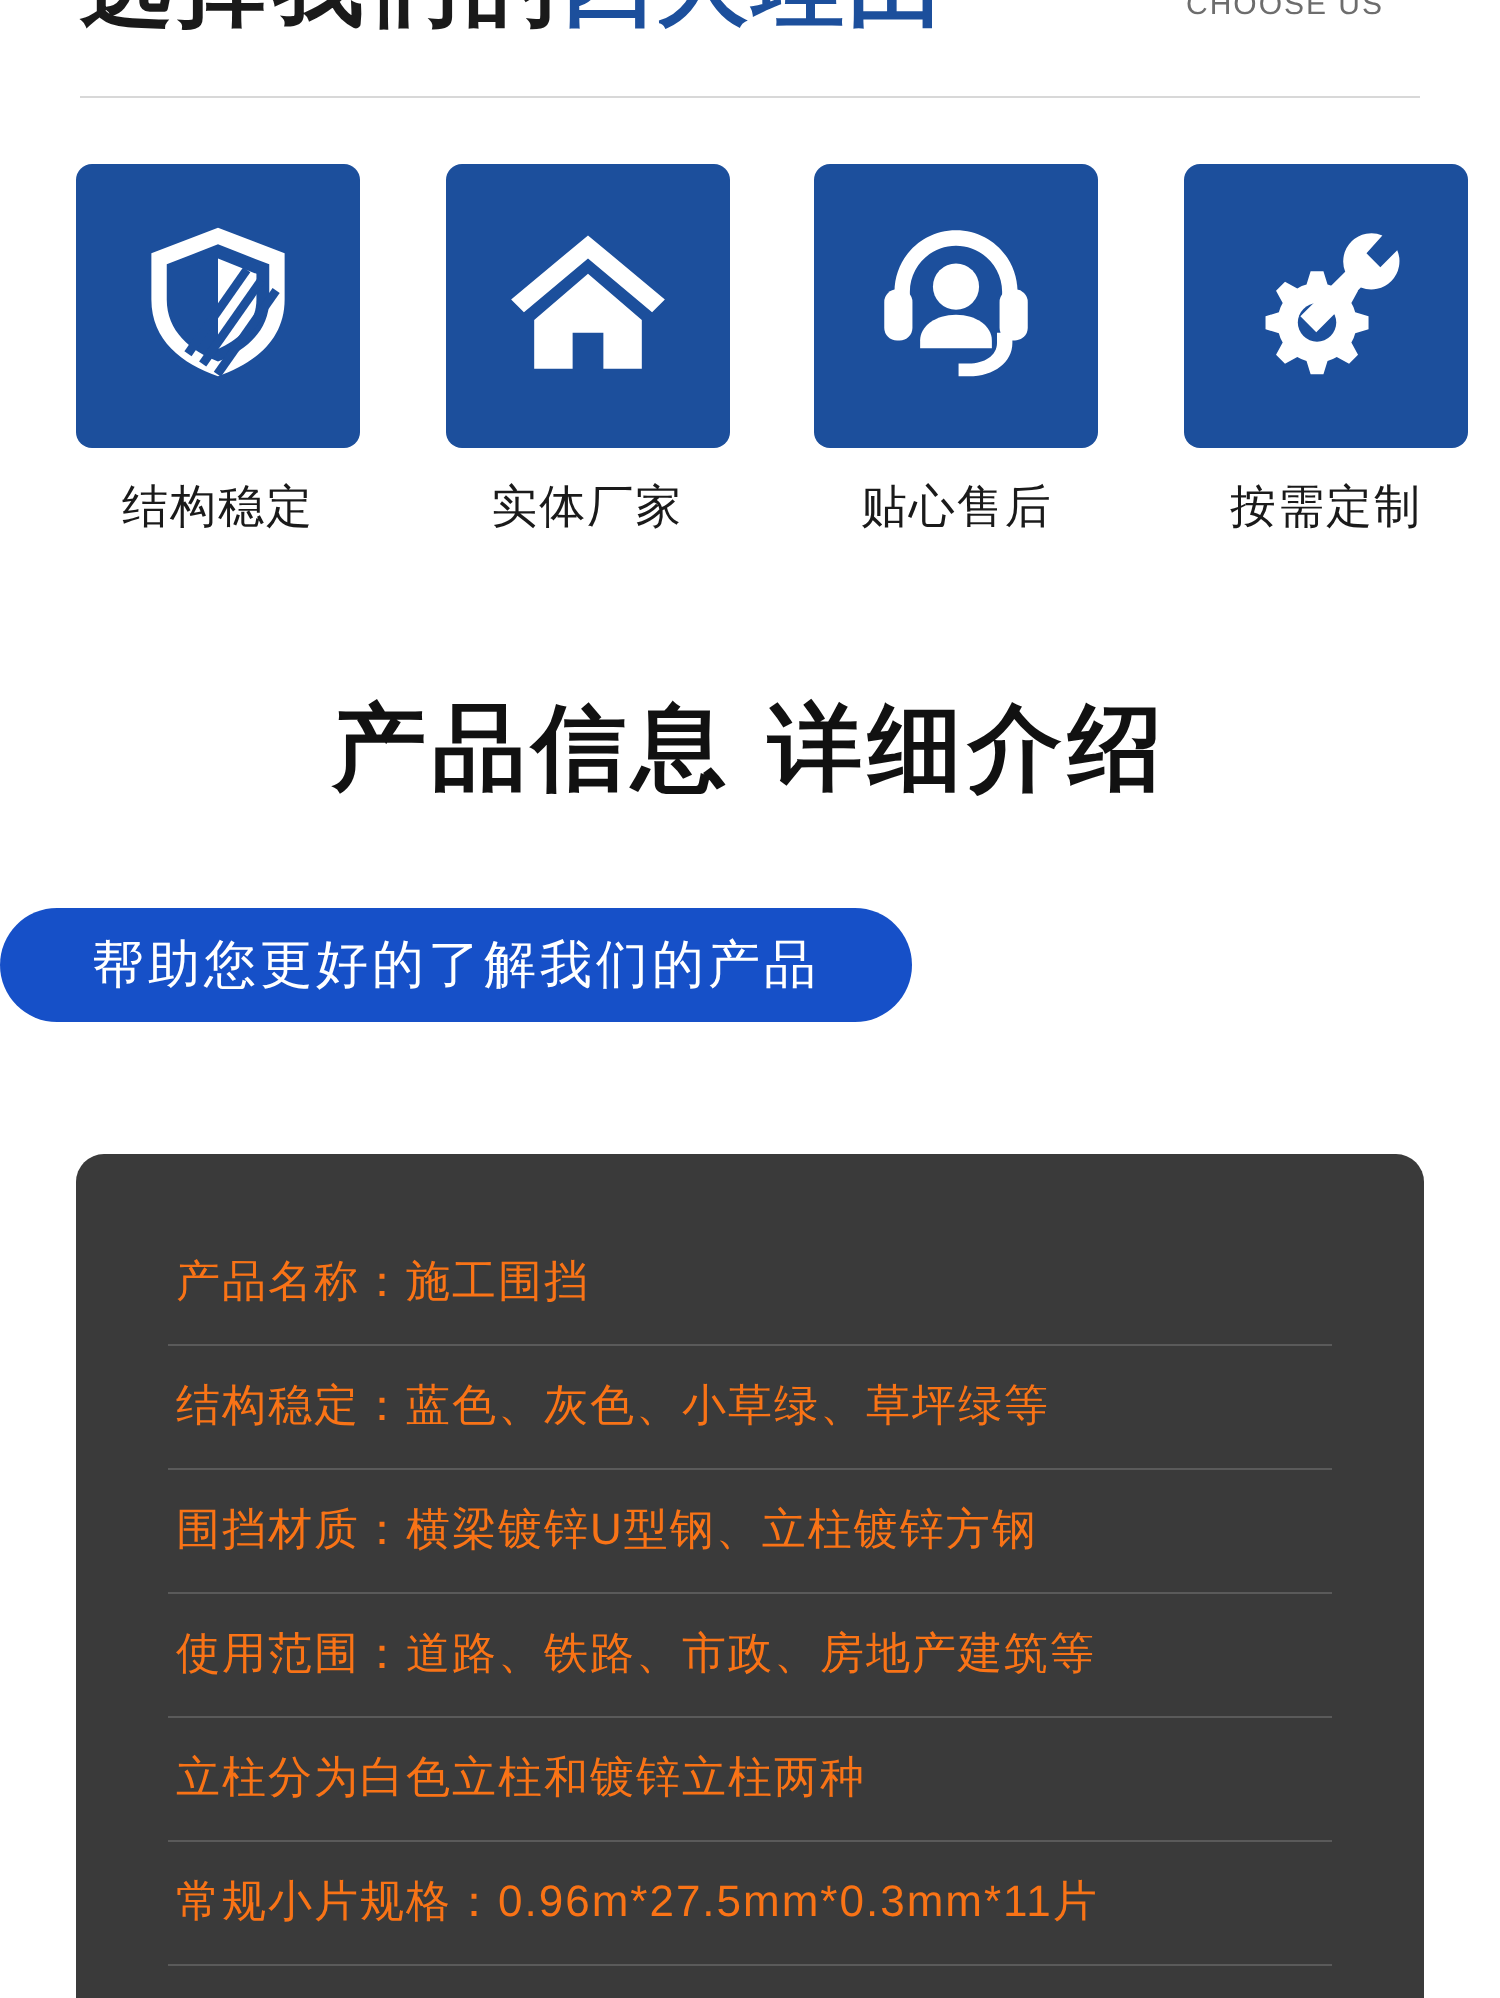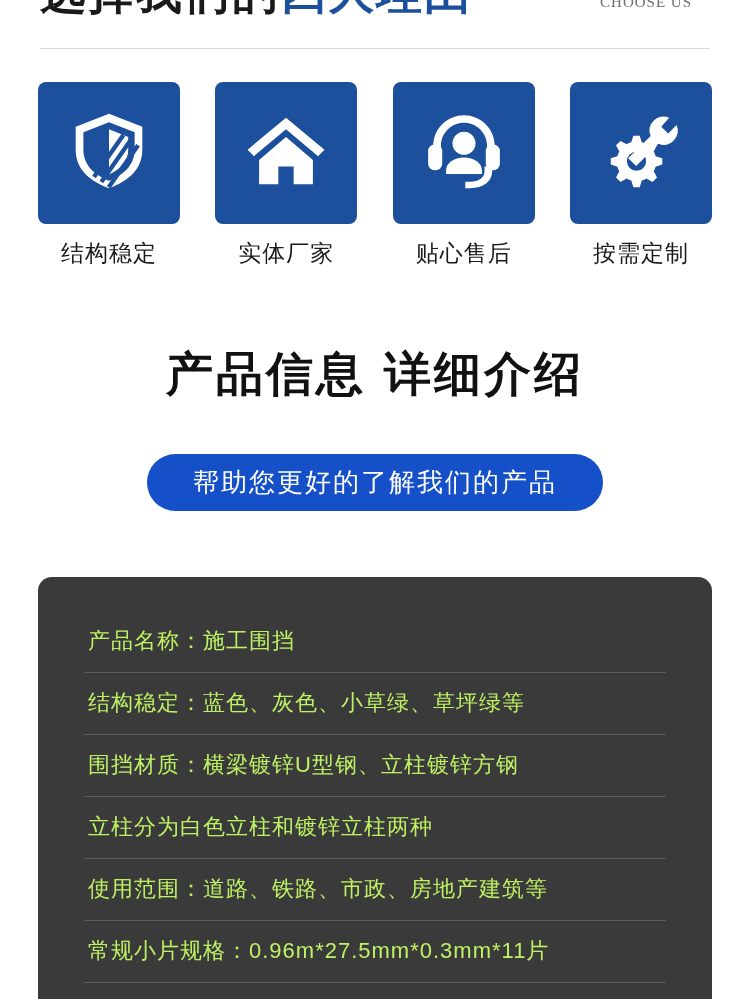--- a/index.html
+++ b/index.html
@@ -13,21 +13,20 @@
     font-family: "Liberation Sans", sans-serif;
     overflow: hidden;
     position: relative;
   }
 
   
   .header {
     position: relative;
     height: 56px;
     overflow: hidden;
-    font-family: Liberation Serif, serif;
   }
   .header-title {
     position: absolute;
     left: 40px;
     top: -38px;
     font-size: 46px;
     font-weight: bold;
     color: #1a1a1a;
     letter-spacing: 2px;
     white-space: nowrap;
@@ -49,21 +48,21 @@
     right: 40px;
     top: 48px;
     height: 1px;
     background: #d8d8d8;
   }
 
   
   .features {
     display: flex;
     justify-content: space-between;
-    padding: 26px 38px 0 38px;
+    padding: 26px 16px 0 38px;
     box-sizing: border-box;
     align-items: center;
   }
   .feature {
     width: 142px;
     text-align: center;
   }
   .feature-box {
     width: 142px;
     height: 142px;
@@ -96,42 +95,42 @@
   }
   .section-title .gap {
     display: inline-block;
     width: 18px;
   }
 
   
   .pill-wrap {
     margin-top: 48px;
     display: flex;
-    justify-content: center;
+    justify-content: flex-start;
   }
   .pill {
     background: #1650c8;
     color: #ffffff;
     font-size: 26px;
     letter-spacing: 2px;
     border-radius: 30px;
     padding: 14px 46px;
     line-height: 1.1;
   }
 
   
   .card {
     margin: 66px 38px 0 38px;
     background: #3a3a3a;
     border-radius: 14px;
     padding: 34px 46px 40px 46px;
     box-sizing: border-box;
   }
   .card-row {
-    color: #bef264;
+    color: #f97316;
     font-size: 22px;
     letter-spacing: 1px;
     padding: 15px 4px 16px 4px;
     border-bottom: 1px solid #5a5a5a;
     white-space: nowrap;
   }
   .card-row:last-child {
     border-bottom: none;
   }
 </style>
@@ -228,17 +227,17 @@
 </div>
 
 <div class="pill-wrap">
   <div class="pill">帮助您更好的了解我们的产品</div>
 </div>
 
 <div class="card">
   <div class="card-row">产品名称：施工围挡</div>
   <div class="card-row">结构稳定：蓝色、灰色、小草绿、草坪绿等</div>
   <div class="card-row">围挡材质：横梁镀锌U型钢、立柱镀锌方钢</div>
+  <div class="card-row">使用范围：道路、铁路、市政、房地产建筑等</div>
   <div class="card-row">立柱分为白色立柱和镀锌立柱两种</div>
-  <div class="card-row">使用范围：道路、铁路、市政、房地产建筑等</div>
   <div class="card-row">常规小片规格：0.96m*27.5mm*0.3mm*11片</div>
   <div class="card-row">常规大片规格：1.75m*93.5mm*0.3mm*3片</div>
 </div>
 
 </body></html>

